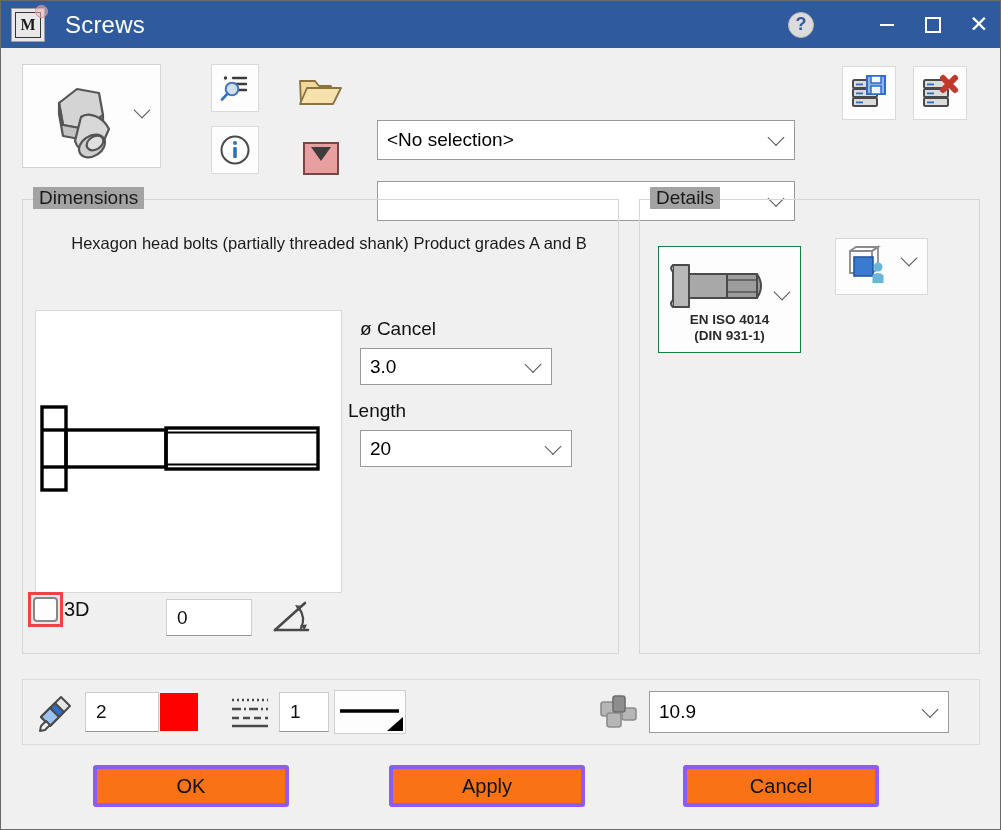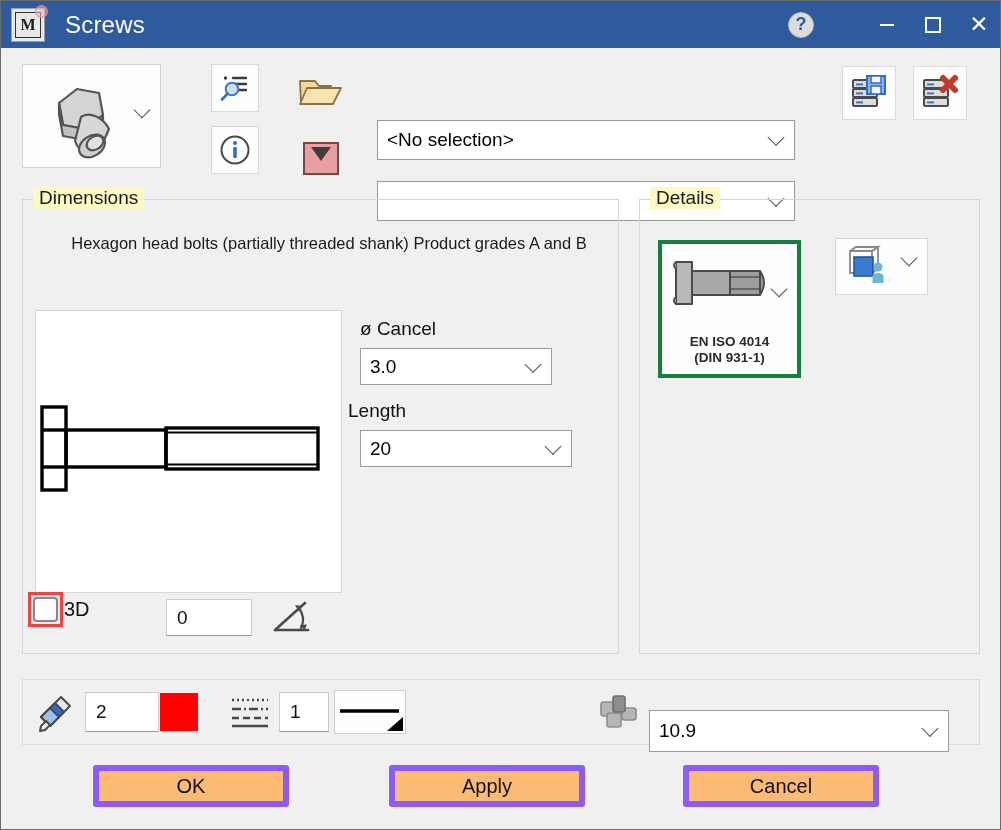--- a/index.html
+++ b/index.html
@@ -168,21 +168,21 @@
   
   .group {
     position: absolute;
     border: 1px solid #d6d6d6;
     box-sizing: border-box;
   }
   .group-title {
     position: absolute;
     top: -13px;
     left: 10px;
-    background: #fef9c3;
+    background: #a3a3a3;
     padding: 0 6px;
     font-size: 19px;
     color: #1a1a1a;
   }
 
   .desc {
     position: absolute;
     left: 26px; top: 32px;
     width: 560px;
     text-align: center;
@@ -240,24 +240,24 @@
     display: flex;
     align-items: center;
     padding-left: 10px;
     font-size: 19px;
     color: #111;
   }
 
   
   .std-box {
     position: absolute;
-    left: 18px; top: 40px;
-    width: 143px; height: 138px;
+    left: 18px; top: 46px;
+    width: 143px; height: 107px;
     background: #fdfdfd;
-    border: 4px solid #15803d;
+    border: 1px solid #15803d;
     box-sizing: border-box;
   }
   .std-label {
     position: absolute;
     left: 0; right: 0;
     bottom: 8px;
     text-align: center;
     font-size: 13.5px;
     font-weight: bold;
     color: #2a2a2a;
@@ -290,22 +290,22 @@
   .linewidth-box {
     position: absolute;
     background: #fdfdfd;
     border: 1px solid #cfcfcf;
     box-sizing: border-box;
   }
 
   
   .btn {
     position: absolute;
-    background: #fdba74;
-    border: 6px solid #8b5cf6;
+    background: #f97316;
+    border: 4px solid #8b5cf6;
     border-radius: 3px;
     box-sizing: border-box;
     display: flex;
     align-items: center;
     justify-content: center;
     font-size: 20px;
     color: #111;
   }
 </style>
 </head>
@@ -576,21 +576,21 @@
     <div class="plain-icon" style="left:574px; top:12px; width:44px; height:42px;">
       <svg width="42" height="40" viewBox="0 0 42 40">
         <g fill="#b6b6b6" stroke="#8d8d8d" stroke-width="1.6">
           <rect x="3" y="9" width="14" height="14" rx="2.5"></rect>
           <rect x="24" y="15" width="14" height="12" rx="2.5"></rect>
           <rect x="9" y="20" width="14" height="14" rx="2.5"></rect>
           <rect x="15" y="3" width="12" height="16" rx="2.5" fill="#8d8d8d" stroke="#6f6f6f"></rect>
         </g>
       </svg>
     </div>
-    <div class="combo" style="left:626px; top:11px; width:300px; height:42px;margin-top:19px;">
+    <div class="combo" style="left:626px; top:11px; width:300px; height:42px;">
       <span>10.9</span>
       <span class="chev">
           <span class="chev-glyph"></span>
         </span>
     </div>
   </div>
 
   <div class="btn" style="left:92px; top:764px; width:196px; height:42px;">OK</div>
   <div class="btn" style="left:388px; top:764px; width:196px; height:42px;">Apply</div>
   <div class="btn" style="left:682px; top:764px; width:196px; height:42px;">Cancel</div>

